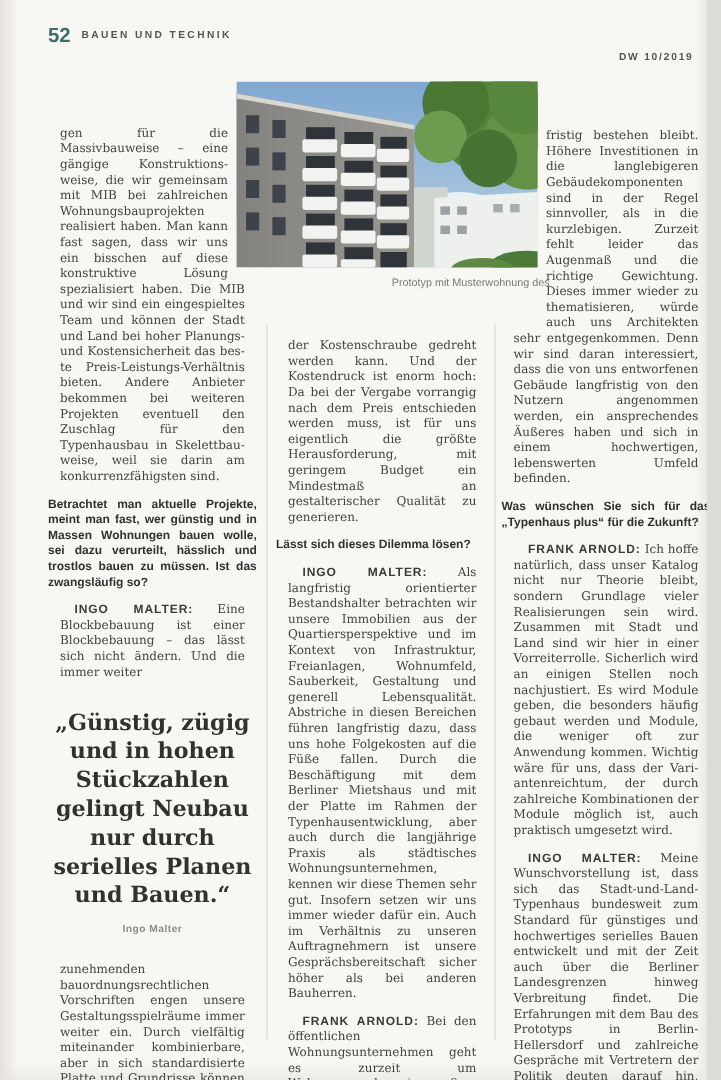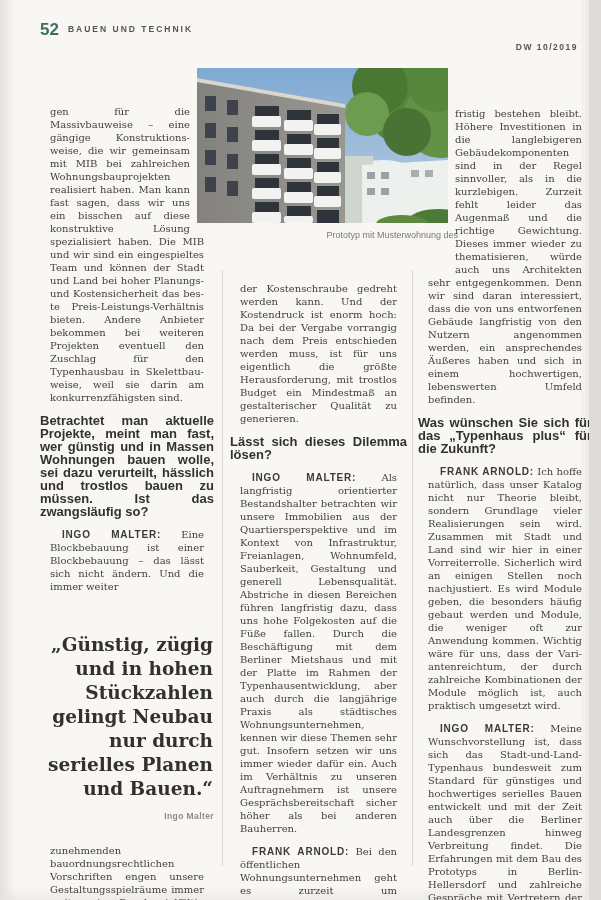--- a/index.html
+++ b/index.html
@@ -28,26 +28,26 @@
 
   
   .col { position:absolute; font-size:10px; line-height:13px; text-align:justify; }
   .col p { margin:10px; }
   .col-left  { left:40px;  top:95px;  width:174px; }
   .col-mid   { left:230px; top:272px; width:177px; }
   .col-right { left:418px; top:97px;  width:174px; }
   .spacer-photo-left  { float:right; width:24px; height:130px; }
   .spacer-photo-right { float:left;  width:37px; height:176px; }
 
-  .q { font-family:"Liberation Sans", sans-serif; font-weight:bold; font-size:13px; line-height:13px; color:#32312f; margin:1px 0 !important; }
+  .q { font-family:"Liberation Sans", sans-serif; font-weight:bold; font-size:10px; line-height:13px; color:#32312f; margin:1px 0 !important; }
   .ans { text-indent:12px; }
   .spk { font-family:"Liberation Sans", sans-serif; font-weight:bold; font-size:10px; letter-spacing:0.8px; color:#3c3a37; }
 
-  .pullquote { margin:40px 1px 9px; font-weight:bold; font-size:18.5px; line-height:24px; text-align:right; color:#33312e; }
-  .pq-attr { text-align:right; font-family:"Liberation Sans", sans-serif; font-weight:bold; font-size:8.5px; letter-spacing:0.4px; color:#8d8b84; margin:0 0 21px 0 !important; }
+  .pullquote { margin:24px 1px 9px; font-weight:bold; font-size:18.5px; line-height:24px; text-align:center; color:#33312e; }
+  .pq-attr { text-align:center; font-family:"Liberation Sans", sans-serif; font-weight:bold; font-size:8.5px; letter-spacing:0.4px; color:#8d8b84; margin:0 0 21px 0 !important; }
 
   .vdiv { position:absolute; top:270px; height:596px; width:1px; background:#dbd8d2; }
   .vdiv-1 { left:222px; }
   .vdiv-2 { left:412px; }
 </style>
 </head>
 <body>
 
 <div class="page">
 
@@ -157,21 +157,21 @@
     <p>gen für die Massivbauweise – eine gängige Konstruktions­weise, die wir gemeinsam mit MIB bei zahlreichen Woh­nungsbauprojekten realisiert haben. Man kann fast sagen, dass wir uns ein bisschen auf diese konstruktive Lösung spezialisiert haben. Die MIB und wir sind ein eingespieltes Team und können der Stadt und Land bei hoher Planungs- und Kostensicherheit das bes­te Preis-Leistungs-Verhältnis bieten. Andere Anbieter bekommen bei weite­ren Projekten eventuell den Zuschlag für den Typenhausbau in Skelettbau­weise, weil sie darin am konkurrenz­fähigsten sind.</p>
     <p class="q">Betrachtet man aktuelle Projekte, meint man fast, wer günstig und in Massen Wohnungen bauen wolle, sei dazu ver­urteilt, hässlich und trostlos bauen zu müssen. Ist das zwangsläufig so?</p>
     <p class="ans"><span class="spk">INGO MALTER:</span> <span>Eine Blockbebauung ist einer Blockbebauung – das lässt sich nicht ändern. Und die immer weiter</span></p>
     <div class="pullquote">„Günstig, zügig und in hohen Stückzah­len gelingt Neubau nur durch serielles Planen und Bauen.“</div>
     <p class="pq-attr">Ingo Malter</p>
     <p>zunehmenden bauordnungsrechtli­chen Vorschriften engen unsere Ge­staltungsspielräume immer weiter ein. Durch vielfältig miteinander kombi­nierbare, aber in sich standardisierte Platte und Grundrisse können wir trotzdem städtebaulich variantenreich bauen, ohne die Baukosten in die Höhe zu treiben.</p>
     <p class="ans"><span class="spk">FRANK ARNOLD:</span> <span>Das Kästchen, in dem wir uns bewegen, wird durch Vor­gaben zum Wärme- und Schallschutz, zur Barrierefreiheit, zum Brandschutz et cetera immer enger. Die Vorschrif­ten sind zwingend einzuhalten und schlagen sich in den Baukosten immer stärker nieder. Die gestalterische Op­timierung zur Verbesserung der Auf­enthalts- und Lebensqualität verbleibt als einziger Bereich, in dem noch an</span></p>
   </div>
 
   <div class="col col-mid">
-    <p>der Kostenschraube gedreht werden kann. Und der Kostendruck ist enorm hoch: Da bei der Vergabe vorrangig nach dem Preis entschieden werden muss, ist für uns eigentlich die größte Herausforderung, mit trostlos Bud­get ein Mindestmaß an gestalterischer Qualität zu generieren.</p>
+    <p>der Kostenschraube gedreht werden kann. Und der Kostendruck ist enorm hoch: Da bei der Vergabe vorrangig nach dem Preis entschieden werden muss, ist für uns eigentlich die größte Herausforderung, mit geringem Bud­get ein Mindestmaß an gestalterischer Qualität zu generieren.</p>
     <p class="q">Lässt sich dieses Dilemma lösen?</p>
     <p class="ans"><span class="spk">INGO MALTER:</span> <span>Als langfristig orien­tierter Bestandshalter betrachten wir unsere Immobilien aus der Quartiers­perspektive und im Kontext von In­frastruktur, Freianlagen, Wohnumfeld, Sauberkeit, Gestaltung und generell Lebensqualität. Abstriche in diesen Be­reichen führen langfristig dazu, dass uns hohe Folgekosten auf die Füße fal­len. Durch die Beschäftigung mit dem Berliner Mietshaus und mit der Platte im Rahmen der Typenhausentwick­lung, aber auch durch die langjährige Praxis als städtisches Wohnungsun­ternehmen, kennen wir diese Themen sehr gut. Insofern setzen wir uns im­mer wieder dafür ein. Auch im Ver­hältnis zu unseren Auftragnehmern ist unsere Gesprächsbereitschaft sicher höher als bei anderen Bauherren.</span></p>
     <p class="ans"><span class="spk">FRANK ARNOLD:</span> <span>Bei den öffentli­chen Wohnungsunternehmen geht es zurzeit um Wohnungsneubau in großem Ausmaß. Das gibt ihnen die Chance, diese Themen immer wieder in die politische Diskussion einzubrin­gen. Oft ist es sinnvoller, auf die letzten 5 % Energieeffizienz zu verzichten und stattdessen stärker in die gestalteri­sche Qualität zu investieren. Am Ende mögen die Baukosten leicht höher sein, die Folgekosten aber durch weniger Vandalismus und Mieterfluktuation wesentlich geringer. Ähnliches gilt für die Haustechnik. Diese wird nach 20 bis 25 Jahren ohnehin erneuert, wäh­rend die Gebäudekonstruktion lang-</span></p>
   </div>
 
   <div class="col col-right">
     <div class="spacer-photo-right"></div>
     <p>fristig bestehen bleibt. Höhere Investitionen in die langlebi­geren Gebäudekomponenten sind in der Regel sinnvoller, als in die kurzlebigen. Zurzeit fehlt leider das Augenmaß und die richtige Gewichtung. Dieses immer wieder zu the­matisieren, würde auch uns Architekten sehr entgegen­kommen. Denn wir sind daran interessiert, dass die von uns entworfenen Gebäude lang­fristig von den Nutzern angenommen werden, ein ansprechendes Äußeres haben und sich in einem hochwertigen, lebenswerten Umfeld befinden.</p>
     <p class="q">Was wünschen Sie sich für das „Typen­haus plus“ für die Zukunft?</p>
     <p class="ans"><span class="spk">FRANK ARNOLD:</span> <span>Ich hoffe natürlich, dass unser Katalog nicht nur Theo­rie bleibt, sondern Grundlage vieler Realisierungen sein wird. Zusammen mit Stadt und Land sind wir hier in einer Vorreiterrolle. Sicherlich wird an einigen Stellen noch nachjustiert. Es wird Module geben, die besonders häufig gebaut werden und Module, die weniger oft zur Anwendung kommen. Wichtig wäre für uns, dass der Vari­antenreichtum, der durch zahlreiche Kombinationen der Module möglich ist, auch praktisch umgesetzt wird.</span></p>

